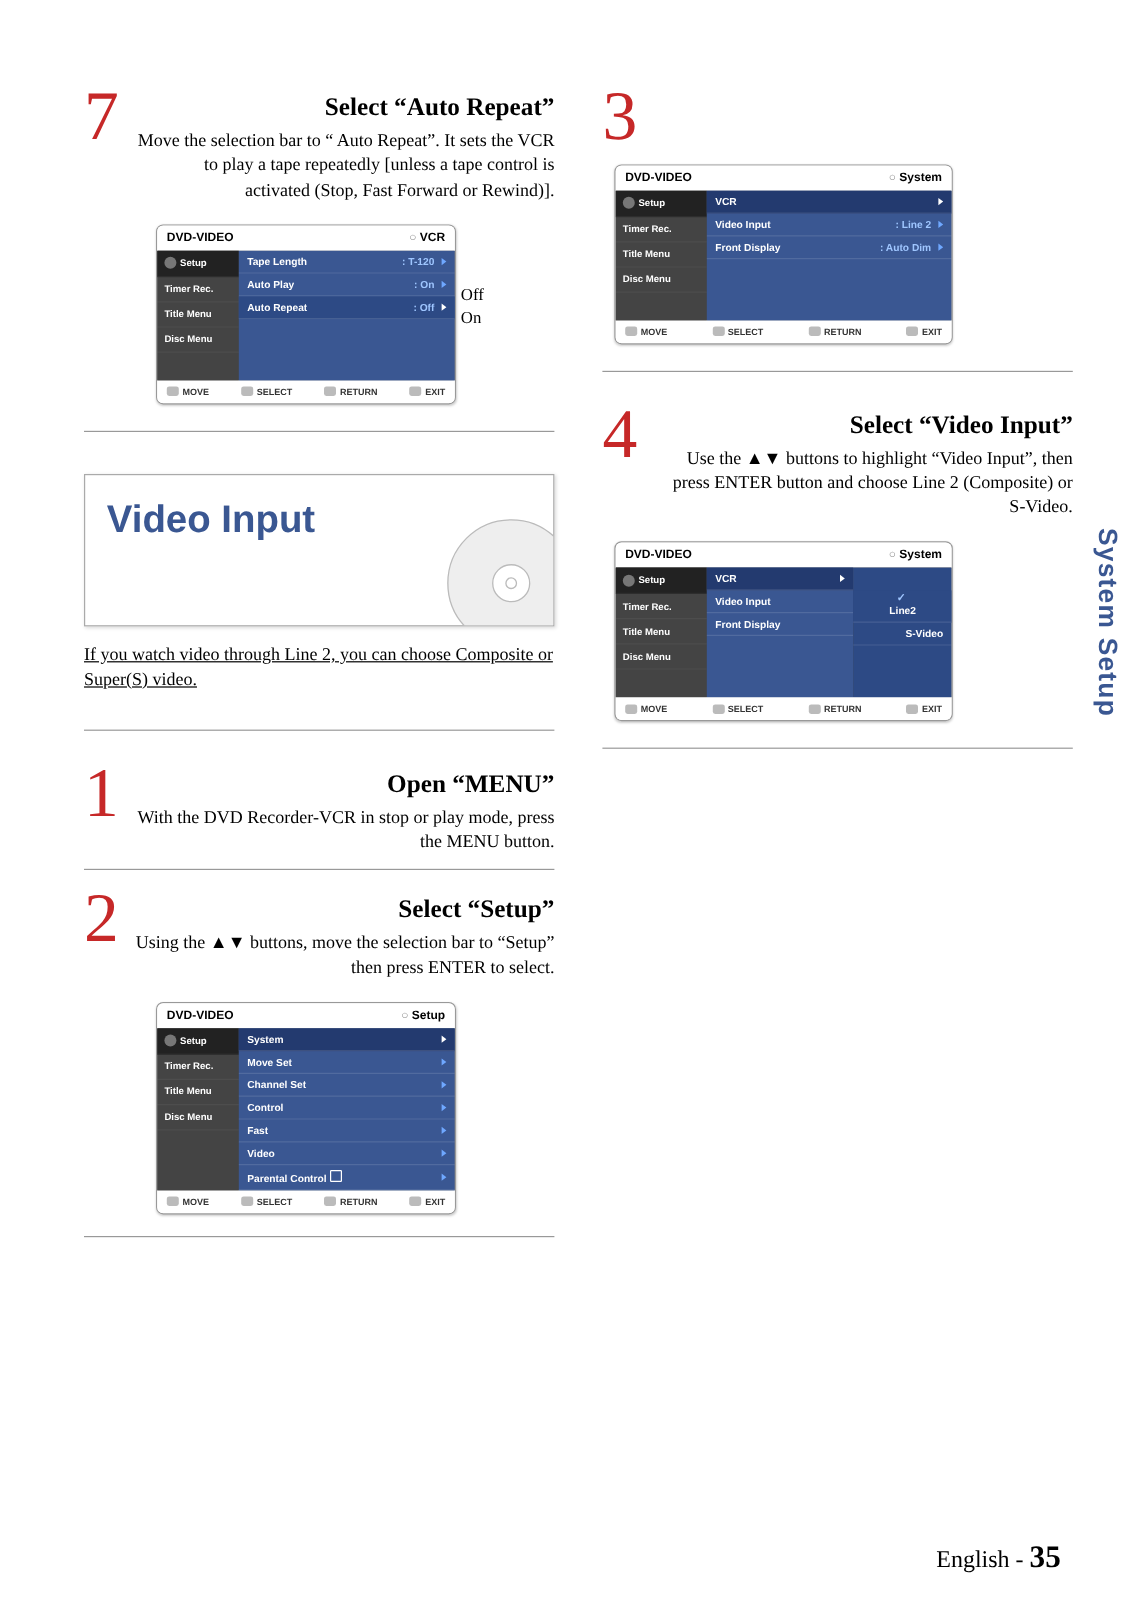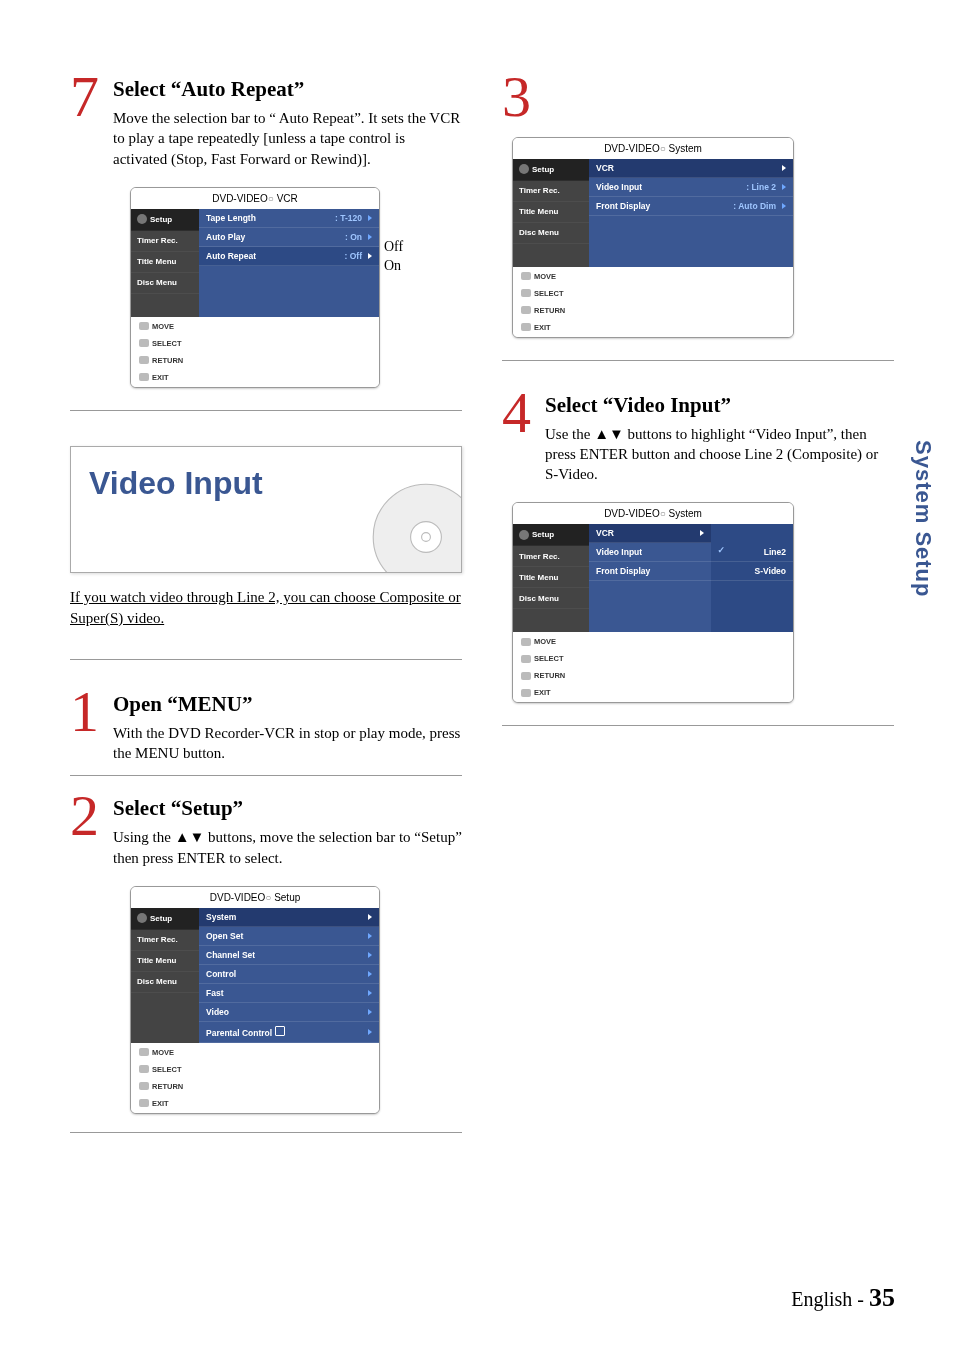--- a/index.html
+++ b/index.html
@@ -37,20 +37,21 @@
     font-family: 'Times New Roman', serif;
     font-size: 58px;
     font-weight: normal;
     color: #c62828;
     line-height: 0.75;
     min-width: 28px;
   }
   .step-body {
     flex: 1;
     padding-top: 2px;
+    text-align: right;
   }
   .step-title {
     font-family: Georgia, serif;
     font-size: 21px;
     font-weight: bold;
     margin: 0 0 6px 0;
   }
   .step-desc {
     font-family: Georgia, serif;
     font-size: 15px;
@@ -67,23 +68,23 @@
     border: 1px solid #999;
     border-radius: 6px;
     font-family: Arial, Helvetica, sans-serif;
     font-size: 10px;
     overflow: hidden;
     box-shadow: 0 1px 2px rgba(0,0,0,0.2);
     background:#fff;
   }
   .osd-header {
     display: flex;
-    justify-content: center;
+    justify-content: space-between;
     padding: 5px 8px;
-    font-weight: normal;
+    font-weight: bold;
     font-size: 10px;
     background: #fff;
   }
   .osd-header-right::before {
     content: "○ ";
     color:#888;
   }
   .osd-body {
     display: flex;
     background: #4a4a4a;
@@ -141,21 +142,20 @@
   }
   .osd-footer {
     display:flex;
     gap:8px;
     padding:5px 8px;
     font-size:7.5px;
     font-weight:bold;
     justify-content:space-between;
     background:#fff;
     color:#333;
-    flex-direction:column;
   }
   .osd-footer span { display:inline-flex; align-items:center; gap:3px; }
   .fkey { display:inline-block; width:10px; height:8px; background:#bbb; border-radius:2px; }
   .callout {
     margin-left:4px;
     font-size:14px;
     line-height:1.4;
     padding-top:50px;
     position:relative;
   }
@@ -201,40 +201,40 @@
     font-size:22px;
     font-weight:bold;
     color:#3a5792;
     letter-spacing:1px;
   }
 
   
   .pagefoot {
     position:absolute;
     bottom:36px;
-    right:59px;
+    right:70px;
     font-family: Georgia, serif;
     font-size:20px;
   }
   .pagefoot .pn {
     font-size:26px;
     font-weight:bold;
   }
 
   .check {
     display:inline-block; width:8px; height:8px; position:relative;
   }
   .check::after{
     content:'✓'; color:#9fc6ff; font-size:9px; position:absolute; left:-1px; top:-3px;
   }
   .lock {
     display:inline-block; width:8px; height:8px; border:1px solid #fff; border-radius:1px; position:relative; margin-left:3px;
   }
 
-  .osd-row.sel-opt { background:#2d4a85; }
+  .osd-row.sel-opt { background:#2d4a85;flex-direction:column; }
 </style>
 </head>
 <body>
 
 <div class="page">
   <div class="cols">
 
     <div class="col">
 
       <div class="step">
@@ -354,21 +354,21 @@
               <div class="osd-side-item">Timer Rec.</div>
               <div class="osd-side-item">Title Menu</div>
               <div class="osd-side-item">Disc Menu</div>
             </div>
             <div class="osd-main">
               <div class="osd-row header-row">
                   <span>System</span>
                   <span class="tri tri-w"></span>
                 </div>
               <div class="osd-row">
-                  <span>Open Set</span>
+                  <span>Move Set</span>
                   <span class="tri"></span>
                 </div>
               <div class="osd-row">
                   <span>Channel Set</span>
                   <span class="tri"></span>
                 </div>
               <div class="osd-row">
                   <span>Control</span>
                   <span class="tri"></span>
                 </div>

